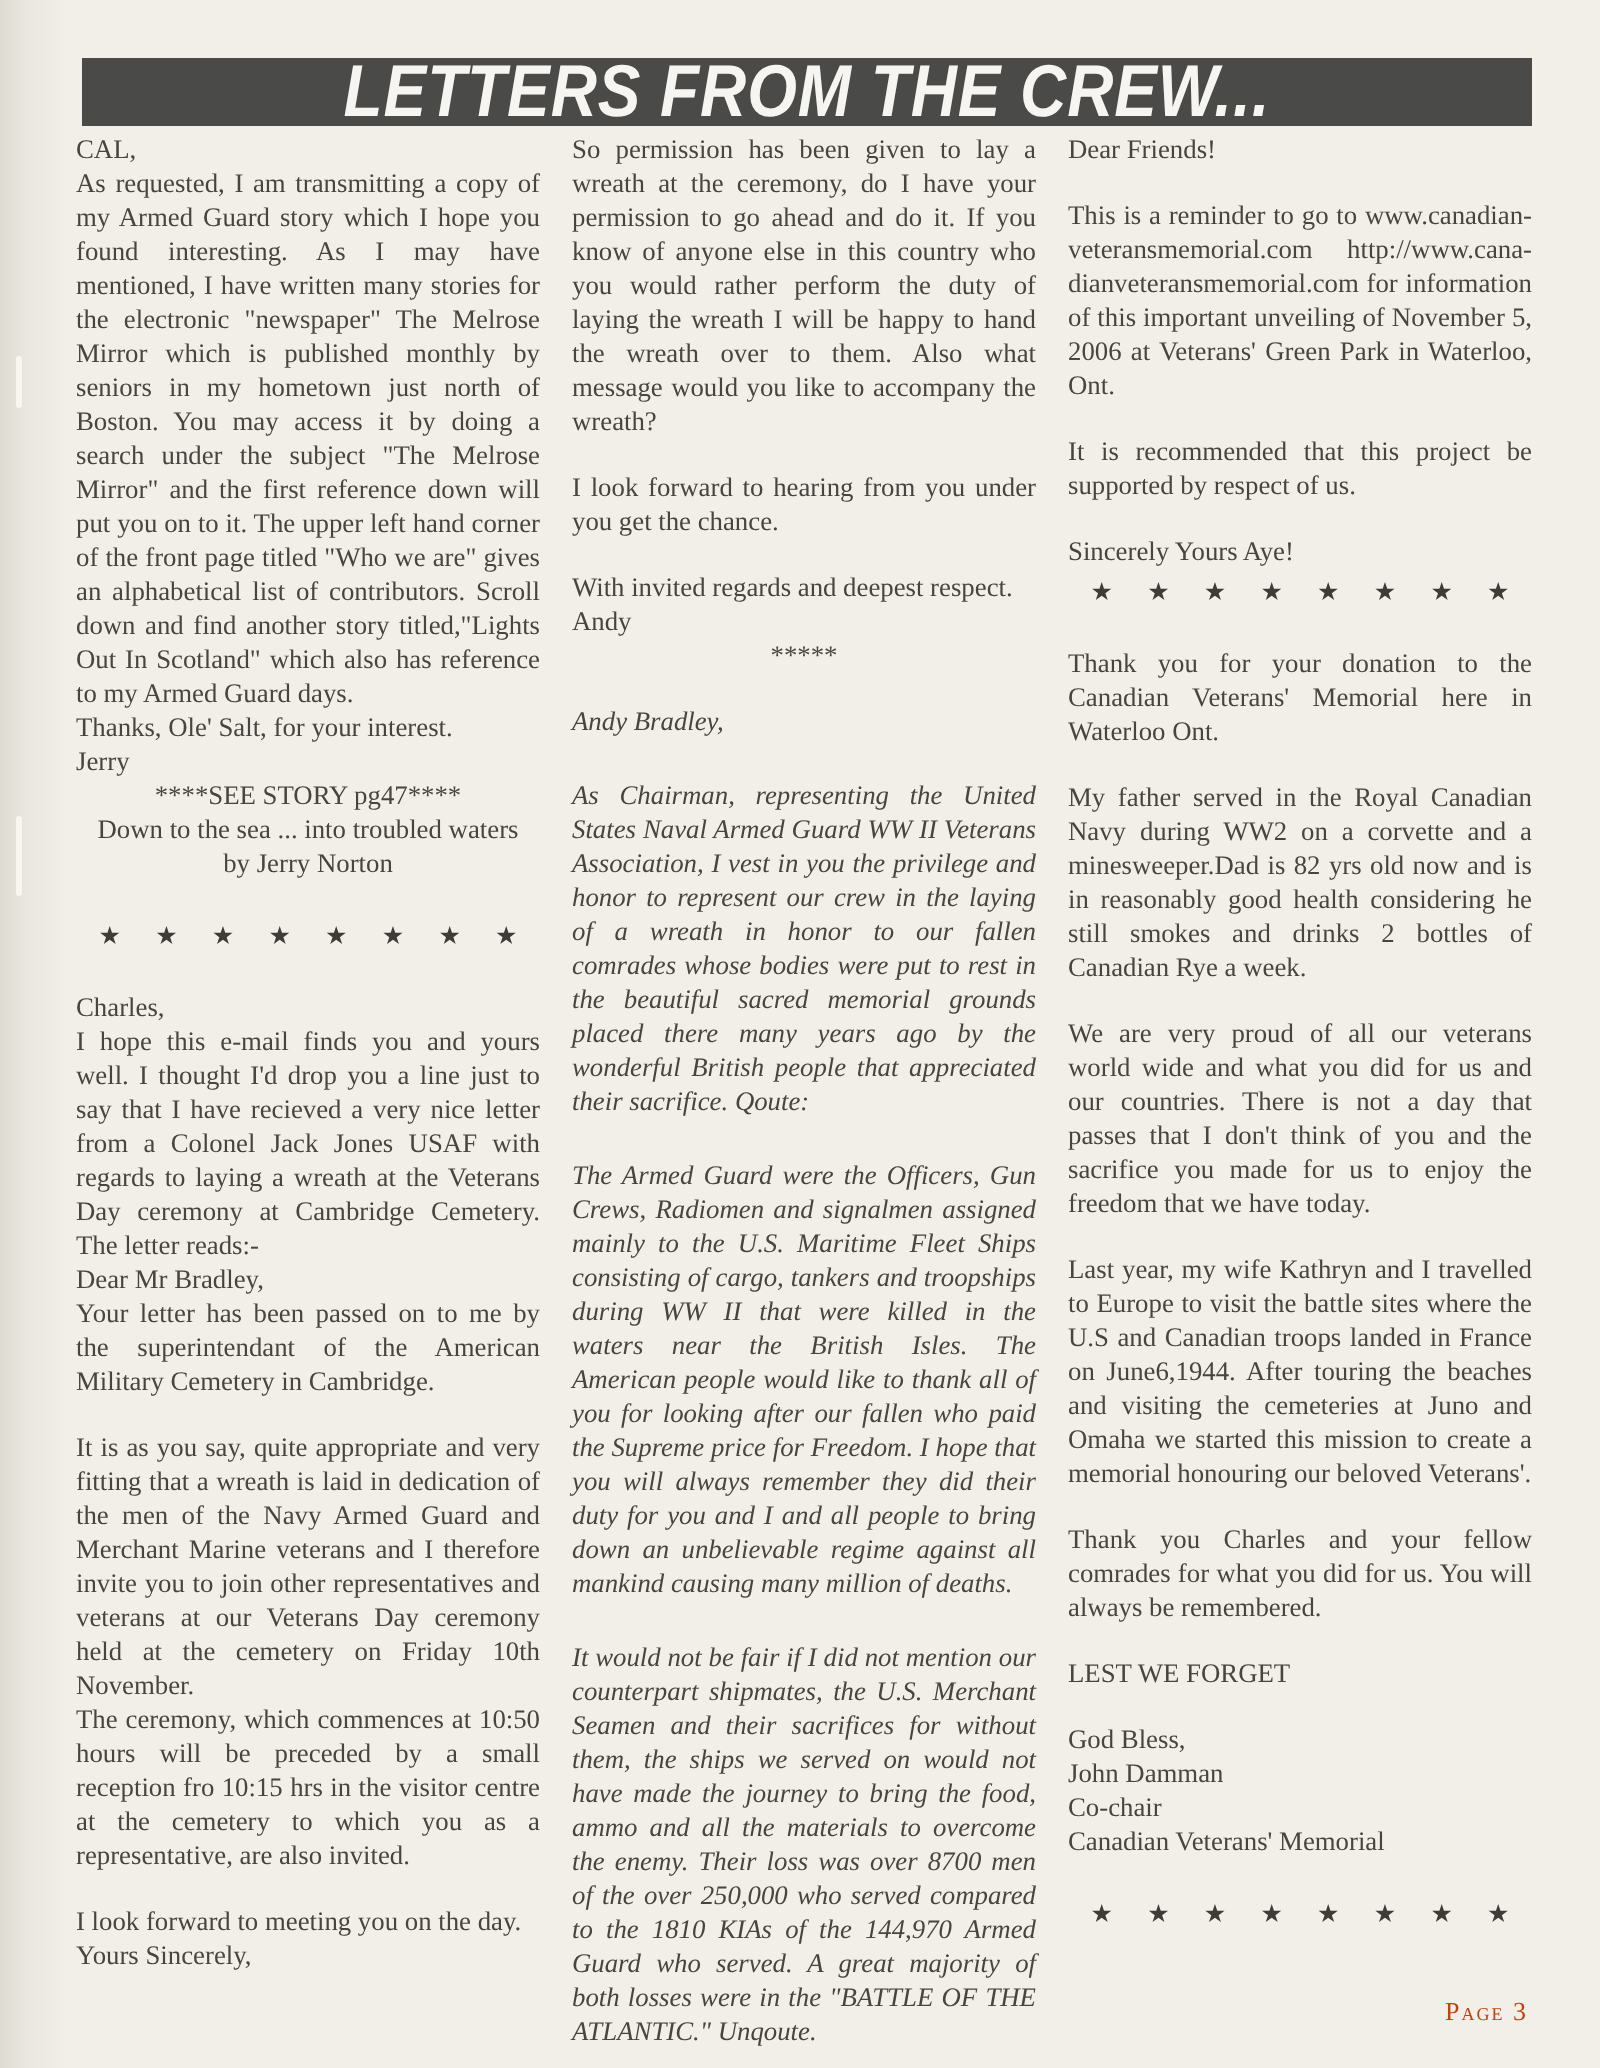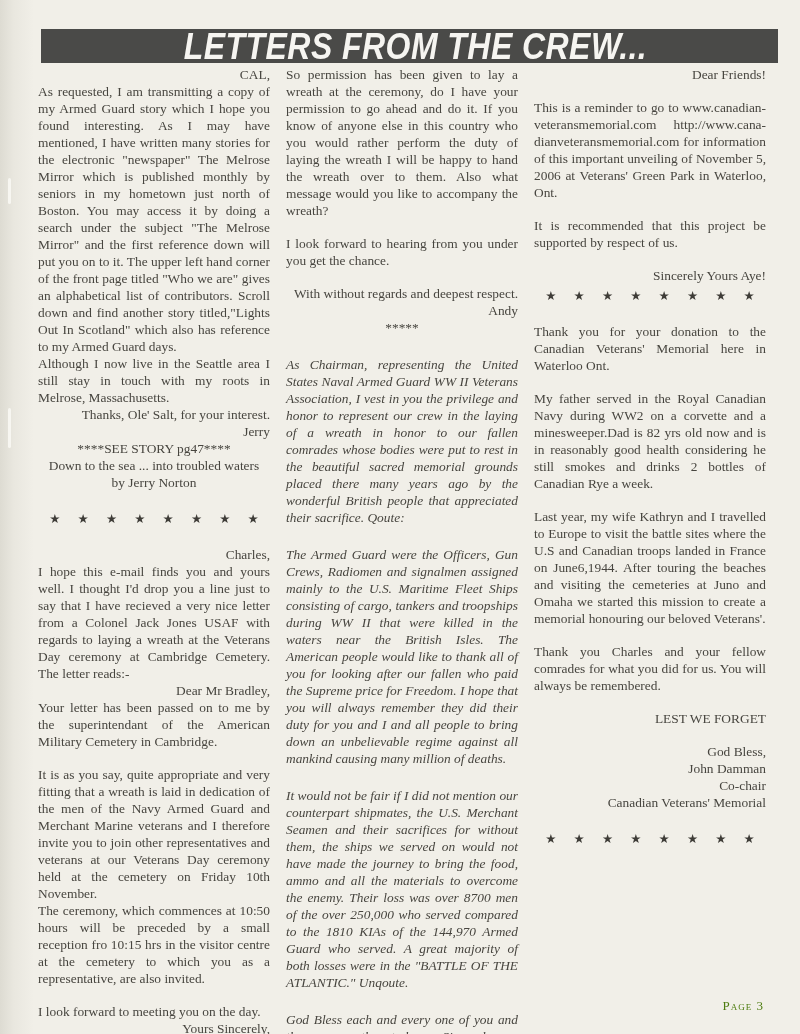--- a/index.html
+++ b/index.html
@@ -13,108 +13,109 @@
   .scan-edge {
     position: absolute; left: 0; top: 0; bottom: 0; width: 34px;
     background: linear-gradient(90deg, #dddbd2 0%, #e9e7df 40%, #f1efe8 100%);
   }
   .scan-mark { position: absolute; left: 8px; width: 3px; background: #f7f6f1; border-radius: 2px; }
   .scan-mark.m1 { top: 178px; height: 26px; }
   .scan-mark.m2 { top: 408px; height: 40px; }
   .banner {
     position: absolute; left: 41px; top: 29px; width: 725px; height: 34px;
     background: #4a4a48;
-    display: flex; align-items: center; justify-content: center; padding-left: 12px;
+    display: flex; align-items: center; justify-content: center;
   }
   .banner-text {
     color: #f6f5f1;
     font-family: "Liberation Sans", sans-serif;
     font-style: italic; font-weight: bold;
     font-size: 34px; line-height: 34px;
     letter-spacing: 0.5px;
     transform: scale(0.94, 1.08);
     white-space: nowrap;
   }
   .content {
     position: absolute; left: 38px; top: 66px; width: 728px;
     display: flex; gap: 16px;
     color: #47453f;
     font-size: 13.4px; line-height: 17px;
   }
   .col { flex: 1 1 0; min-width: 0; }
-  .block { margin: 0; text-align: right; }
+  .block { margin: 0; }
   .block.gap { margin-bottom: 16px; }
   .para { text-align: justify; }
   .center { text-align: center; }
   .italic, .italic-para { font-style: italic; }
   .italic-para { text-align: justify; margin-top: 20px; }
   .stars {
     text-align: center;
     font-size: 12.5px;
     word-spacing: 14px;
     color: #3e3c37;
     padding: 4px 0 2px 0;
   }
   .page-number {
     position: absolute; right: 36px; top: 998px;
     font-variant: small-caps;
     font-size: 13px; letter-spacing: 1px;
-    color: #4d7c0f;
+    color: #c2410c;
   }
 </style>
 </head>
 <body>
 
 <div class="scan-edge"></div>
 <div class="scan-mark m1"></div>
 <div class="scan-mark m2"></div>
 
 <div class="banner">
   <div class="banner-text">LETTERS FROM THE CREW...</div>
 </div>
 
 <div class="content">
   <div class="col">
       <div class="block line">CAL,</div>
       <div class="block para">As requested, I am transmitting a copy of my Armed Guard story which I hope you found interesting. As I may have mentioned, I have written many stories for the electronic "newspaper" The Melrose Mirror which is published monthly by seniors in my hometown just north of Boston.  You may access it by doing a search under the subject "The Melrose Mirror" and the first reference down will put you on to it. The upper left hand corner of the front page titled "Who we are" gives an alphabetical list of contributors. Scroll down and find another story titled,"Lights Out In Scotland" which also has reference to my Armed Guard days.</div>
-      <div class="block para">Although I now live in the Seattle area I still stay in touch with my roots in Melrose, Massachusetts.</div>
       <div class="block line">Thanks, Ole' Salt, for your interest.</div>
       <div class="block line">Jerry</div>
       <div class="block center">****SEE STORY pg47****</div>
       <div class="block center">Down to the sea ... into troubled waters</div>
       <div class="block center gap">by Jerry Norton</div>
       <div class="block stars gap">★ ★ ★ ★ ★ ★ ★ ★</div>
       <div class="block line">Charles,</div>
       <div class="block para">I hope this e-mail finds you and yours well. I thought I'd drop you a line just to say that I have recieved a very nice letter from a Colonel Jack Jones USAF with regards to laying a wreath at the Veterans Day ceremony at Cambridge Cemetery. The letter reads:-</div>
       <div class="block line">Dear Mr Bradley,</div>
       <div class="block para gap">Your letter has been passed on to me by the superintendant of the American Military Cemetery in Cambridge.</div>
       <div class="block para">It is as you say, quite appropriate and very fitting that a wreath is laid in dedication of the men of the Navy Armed Guard and Merchant Marine veterans and I therefore invite you to join other representatives and veterans at our Veterans Day ceremony held at the cemetery on Friday 10th November.</div>
       <div class="block para gap">The ceremony, which commences at 10:50 hours will be preceded by a small reception fro 10:15 hrs in the visitor centre at the cemetery to which you as a representative, are also invited.</div>
       <div class="block para">I look forward to meeting you on the day.</div>
       <div class="block line">Yours Sincerely,</div>
     </div>
   <div class="col">
       <div class="block para gap">So permission has been given to lay a wreath at the ceremony, do I have your permission to go ahead and do it. If you know of anyone else in this country who you would rather perform the duty of laying the wreath I will be happy to hand the wreath over to them. Also what message would you like to accompany the wreath?</div>
       <div class="block para gap">I look forward to hearing from you under you get the chance.</div>
-      <div class="block line">With without regards and deepest respect.</div>
+      <div class="block line">With invited regards and deepest respect.</div>
       <div class="block line">Andy</div>
       <div class="block center gap">*****</div>
+      <div class="block italic gap">Andy Bradley,</div>
       <div class="block italic-para gap">As Chairman, representing the United States Naval Armed Guard WW II Veterans Association, I vest in you the privilege and honor to represent our crew in the laying of a wreath in honor to our fallen comrades whose bodies were put to rest in the beautiful sacred memorial grounds placed there many years ago by the wonderful British people that appreciated their sacrifice. Qoute:</div>
       <div class="block italic-para gap">The Armed Guard were the Officers, Gun Crews, Radiomen and signalmen assigned mainly to the U.S. Maritime Fleet Ships consisting of cargo, tankers and troopships during WW II that were killed in the waters near the British Isles.  The American people would like to thank all of you for looking after our fallen who paid the Supreme price for Freedom. I hope that you will always remember they did their duty for you and I and all people to bring down an unbelievable regime against all mankind causing many million of deaths.</div>
       <div class="block italic-para gap">It would not be fair if I did not mention our counterpart shipmates, the U.S. Merchant Seamen and their sacrifices for without them, the ships we served on would not have made the journey to bring the food, ammo and all the materials to overcome the enemy. Their loss was over 8700 men of the over 250,000 who served compared to the 1810 KIAs of the 144,970 Armed Guard who served. A great majority of both losses were in the "BATTLE OF THE ATLANTIC." Unqoute.</div>
       <div class="block italic-para gap">God Bless each and every one of you and those you are there to honor. Sincerely,</div>
     </div>
   <div class="col">
       <div class="block line gap">Dear Friends!</div>
       <div class="block para gap">This is a reminder to go to www.canadian-veteransmemorial.com http://www.cana-dianveteransmemorial.com for information of this important unveiling of November 5, 2006 at Veterans' Green Park in Waterloo, Ont.</div>
       <div class="block para gap">It is recommended that this project be supported by respect of us.</div>
       <div class="block line">Sincerely Yours Aye!</div>
       <div class="block stars gap">★ ★ ★ ★ ★ ★ ★ ★</div>
       <div class="block para gap">Thank you for your donation to the Canadian Veterans' Memorial here in Waterloo Ont.</div>
       <div class="block para gap">My father served in the Royal Canadian Navy during WW2 on a corvette and a minesweeper.Dad is 82 yrs old now and is in reasonably good health considering he still smokes and  drinks 2 bottles of Canadian Rye a week.</div>
+      <div class="block para gap">We are very proud of all our veterans world wide and what you did for us and our countries. There is not a day that passes that I don't think of you and the sacrifice you made for us to enjoy the freedom that we have today.</div>
       <div class="block para gap">Last year, my wife Kathryn and I travelled to Europe to visit the battle sites where the U.S and Canadian troops landed in France on June6,1944. After touring the beaches and visiting the cemeteries at Juno and Omaha we started this mission to create a memorial honouring our beloved Veterans'.</div>
       <div class="block para gap">Thank you Charles and your fellow comrades for what you did for us. You will always be remembered.</div>
       <div class="block line gap">LEST WE FORGET</div>
       <div class="block line">God Bless,</div>
       <div class="block line">John Damman</div>
       <div class="block line">Co-chair</div>
       <div class="block line gap">Canadian Veterans' Memorial</div>
       <div class="block stars">★ ★ ★ ★ ★ ★ ★ ★</div>
     </div>
 </div>

